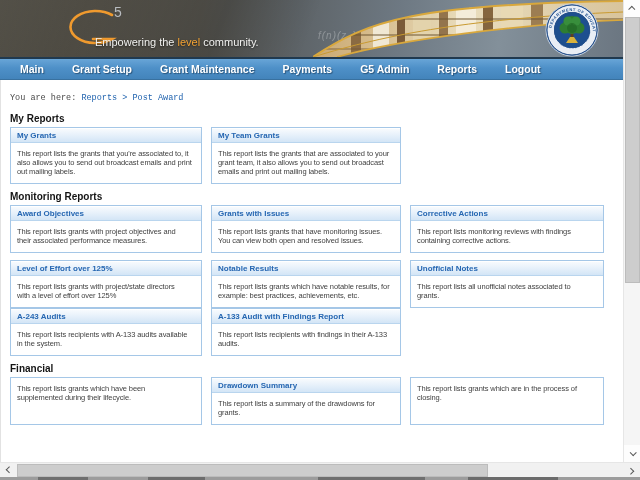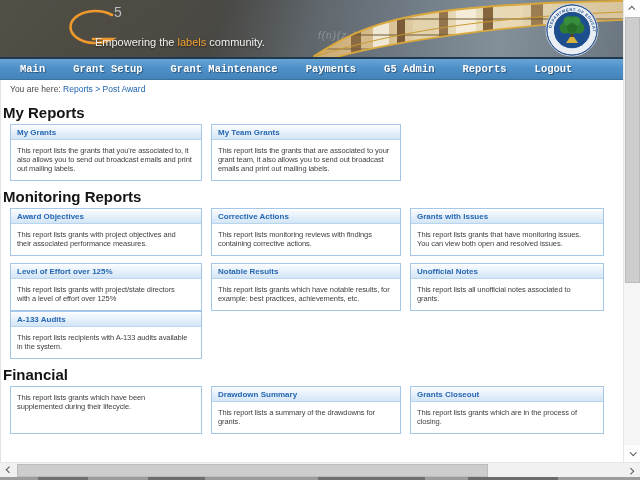--- a/index.html
+++ b/index.html
@@ -22,29 +22,29 @@
     text-shadow:0 1px 2px rgba(0,0,0,.55); }
   .tagline .hl { color:#f2a233; }
   .seal { position:absolute; left:544px; top:3px; }
 
   
   .nav { position:absolute; left:0; top:57px; width:623px; height:23px;
     background:linear-gradient(180deg,#68a5d7 0%,#4e90c8 45%,#4384bb 100%);
     border-top:2px solid #20394f; border-bottom:1px solid #39719f;
     display:flex; align-items:center; padding-left:6px; }
   .nav-item { color:#fff; font-weight:bold; font-size:10.5px; padding:0 14px;
-    text-shadow:1px 1px 1px rgba(25,55,85,.65); text-decoration:none; cursor:pointer;font-family:Liberation Mono, monospace; }
+    text-shadow:1px 1px 1px rgba(25,55,85,.65); text-decoration:none; cursor:pointer; }
 
   
   .content { position:absolute; left:0; top:80px; width:623px; height:382px;
     border-left:1px solid #e2e2e2; overflow:hidden; background:#fff; }
-  .breadcrumb { padding:4px 9px 3px; font-size:8.5px; color:#4a4a4a; }
+  .breadcrumb { padding:13px 9px 3px; font-size:8.5px; color:#4a4a4a;font-family:Liberation Mono, monospace; }
   .breadcrumb a { color:#1f62ae; text-decoration:none; cursor:pointer; }
   .breadcrumb .sep { color:#1f62ae; }
-  .section-title { margin:7px 0 3px 2px; font-size:15px; font-weight:bold; color:#141414; }
+  .section-title { margin:7px 0 3px 9px; font-size:10px; font-weight:bold; color:#141414; }
   .grid { margin-left:9px; display:grid; grid-template-columns:192px 190px 194px;
     column-gap:9px; row-gap:7px; }
   .card { background:#fff; border:1px solid #a5c7e7; cursor:pointer; }
   .card-header { padding:3px 6px 2px; font-size:8px; font-weight:bold; color:#2667b2;
     background:linear-gradient(180deg,#fafcfe 0%,#e9f2fb 45%,#d3e5f6 100%);
     border-bottom:1px solid #b9d5ee; box-shadow:inset 0 1px 0 #fff; }
   .card-body { padding:6px 6px 7px; font-size:7.5px; line-height:9px; color:#3f3f3f;
     letter-spacing:-0.1px; white-space:pre-line; }
 
   
@@ -135,21 +135,21 @@
       <circle cx="35" cy="25" r="5.5" fill="#2e7d32"></circle>
       <circle cx="24" cy="18" r="4.5" fill="#388e3c"></circle>
       <circle cx="32" cy="18" r="4.5" fill="#388e3c"></circle>
       <circle cx="28" cy="25" r="5" fill="#1b5e20" opacity=".5"></circle>
     </svg>
 
     <svg class="logo-g" width="58" height="44" viewBox="0 0 58 44">
       <path d="M52,9 A25,16 0 1 0 52,33 L33,33" fill="none" stroke="#f09a2e" stroke-width="2.6" stroke-linecap="round"></path>
     </svg>
     <div class="logo-5">5</div>
-    <div class="tagline"><span>Empowering the </span><span class="hl">labels</span><span> community.</span></div>
+    <div class="tagline"><span>Empowering the </span><span class="hl">level</span><span> community.</span></div>
   </div>
 
   <div class="nav">
       <a class="nav-item">Main</a>
       <a class="nav-item">Grant Setup</a>
       <a class="nav-item">Grant Maintenance</a>
       <a class="nav-item">Payments</a>
       <a class="nav-item">G5 Admin</a>
       <a class="nav-item">Reports</a>
       <a class="nav-item">Logout</a>
@@ -177,69 +177,73 @@
         </div>
         <div class="section">
           <div class="section-title">Monitoring Reports</div>
           <div class="grid">
             <div class="card">
               <div class="card-header">Award Objectives</div>
               <div class="card-body">This report lists grants with project objectives and
 their associated performance measures.</div>
             </div>
             <div class="card">
+              <div class="card-header">Grants with Issues</div>
+              <div class="card-body">This report lists grants that have monitoring issues.
+You can view both open and resolved issues.</div>
+            </div>
+            <div class="card">
               <div class="card-header">Corrective Actions</div>
               <div class="card-body">This report lists monitoring reviews with findings
 containing corrective actions.</div>
             </div>
             <div class="card">
-              <div class="card-header">Grants with Issues</div>
-              <div class="card-body">This report lists grants that have monitoring issues.
-You can view both open and resolved issues.</div>
-            </div>
-            <div class="card">
               <div class="card-header">Level of Effort over 125%</div>
               <div class="card-body">This report lists grants with project/state directors
 with a level of effort over 125%</div>
             </div>
             <div class="card">
               <div class="card-header">Notable Results</div>
               <div class="card-body">This report lists grants which have notable results, for
 example: best practices, achievements, etc.</div>
             </div>
             <div class="card">
               <div class="card-header">Unofficial Notes</div>
               <div class="card-body">This report lists all unofficial notes associated to
 grants.</div>
             </div>
           </div>
         </div>
         <div class="section">
           <div class="grid">
             <div class="card">
-              <div class="card-header">A-133 Audits</div>
+              <div class="card-header">A-243 Audits</div>
               <div class="card-body">This report lists recipients with A-133 audits available
 in the system.</div>
+            </div>
+            <div class="card">
+              <div class="card-header">A-133 Audit with Findings Report</div>
+              <div class="card-body">This report lists recipients with findings in their A-133
+audits.</div>
             </div>
           </div>
         </div>
         <div class="section">
           <div class="section-title">Financial</div>
           <div class="grid">
             <div class="card">
               <div class="card-body">This report lists grants which have been
 supplemented during their lifecycle.</div>
             </div>
             <div class="card">
               <div class="card-header">Drawdown Summary</div>
               <div class="card-body">This report lists a summary of the drawdowns for
 grants.</div>
             </div>
             <div class="card">
-              <div class="card-header">Grants Closeout</div>
               <div class="card-body">This report lists grants which are in the process of
 closing.</div>
             </div>
           </div>
         </div>
       </div>
   </div>
 
   <div class="vscroll">
     <div class="sbtn up">

